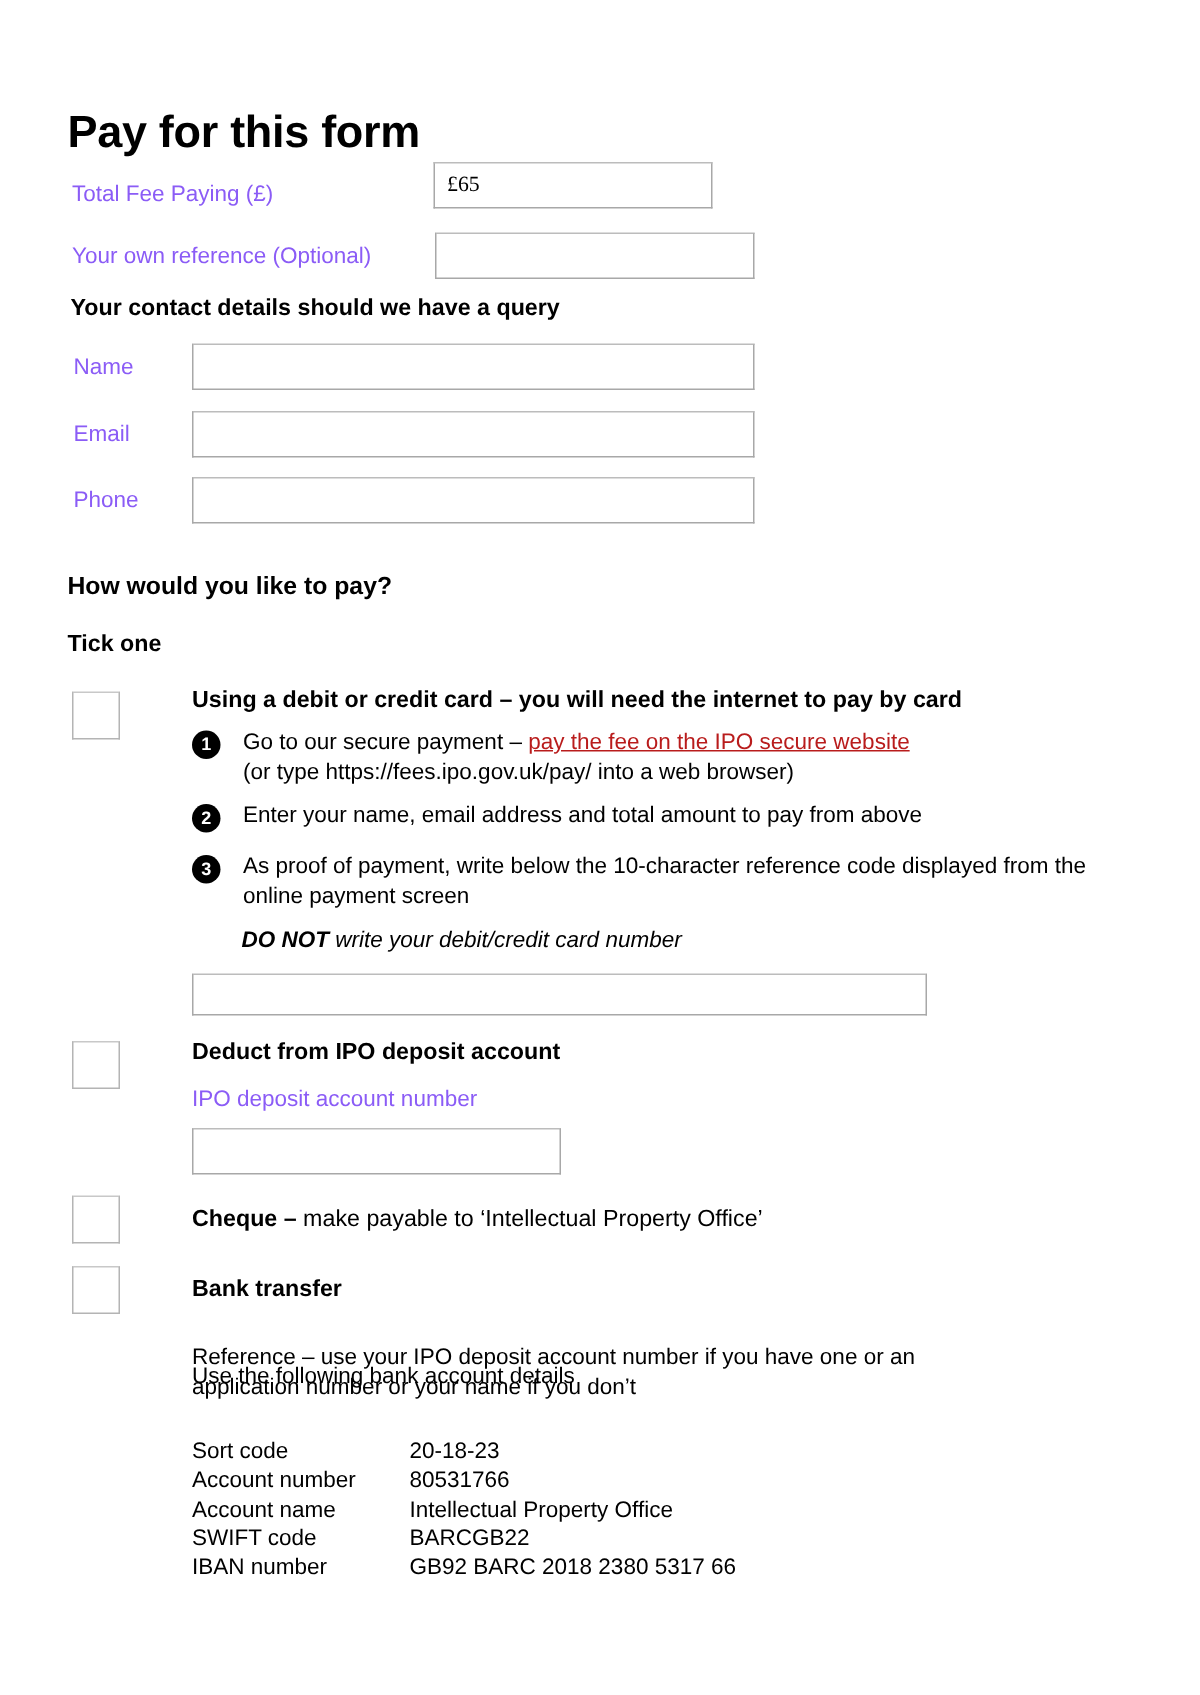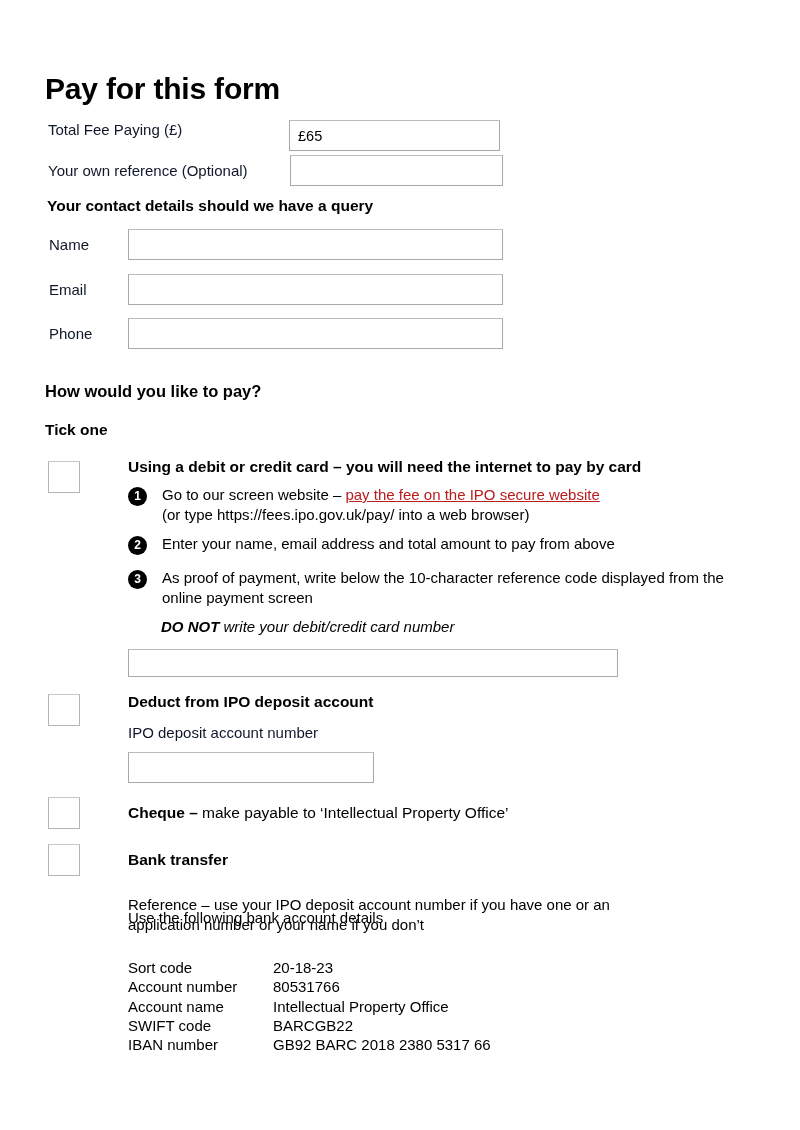--- a/index.html
+++ b/index.html
@@ -46,35 +46,35 @@
     color: #000000;
     padding: 0 8px;
     outline: none;
   }
   .field::placeholder { color: #9a9a9a; }
 
   .lbl {
     position: absolute;
     font-size: 15px;
     line-height: 1.25;
-    color: #0f172a;
+    color: #8b5cf6;
     white-space: nowrap;
   }
   .lbl-bold {
     position: absolute;
     font-size: 15px;
     font-weight: bold;
     line-height: 1.25;
     color: #000000;
     white-space: nowrap;
   }
 
   
   #lbl-total-fee  { left: 48px;  top: 121px; }
-  #inp-total-fee  { left: 289px; top: 120px; width: 211px; height: 31px; }
+  #inp-total-fee  { left: 289px; top: 108px; width: 186px; height: 31px; font-family: Liberation Serif, serif; }
   #lbl-own-ref    { left: 48px;  top: 162px; }
   #inp-own-ref    { left: 290px; top: 155px; width: 213px; height: 31px; }
 
   
   #hdr-contact    { left: 47px;  top: 196px; font-size: 15.5px; }
   #lbl-name       { left: 49px;  top: 236px; }
   #inp-name       { left: 128px; top: 229px; width: 375px; height: 31px; }
   #lbl-email      { left: 49px;  top: 281px; }
   #inp-email      { left: 128px; top: 274px; width: 375px; height: 31px; }
   #lbl-phone      { left: 49px;  top: 325px; }
@@ -225,21 +225,21 @@
 
   <span class="lbl-bold" id="hdr-how-to-pay">How would you like to pay?</span>
   <span class="lbl-bold" id="hdr-tick-one">Tick one</span>
 
   <input class="checkbox" id="cb-card" type="checkbox" style="">
   <span class="opt-title" id="opt-card-title">Using a debit or credit card – you will need the internet to pay by card</span>
 
   <div class="step" id="step-1">
     <span class="step-num">1</span>
     <div class="step-text">
-      <span>Go to our screen website – </span><a class="step-link" href="#">pay the fee on the IPO secure website</a><br>
+      <span>Go to our secure payment – </span><a class="step-link" href="#">pay the fee on the IPO secure website</a><br>
       <span>(or type https://fees.ipo.gov.uk/pay/ into a web browser)</span>
     </div>
   </div>
 
   <div class="step" id="step-2">
     <span class="step-num">2</span>
     <div class="step-text">Enter your name, email address and total amount to pay from above</div>
   </div>
 
   <div class="step" id="step-3">

